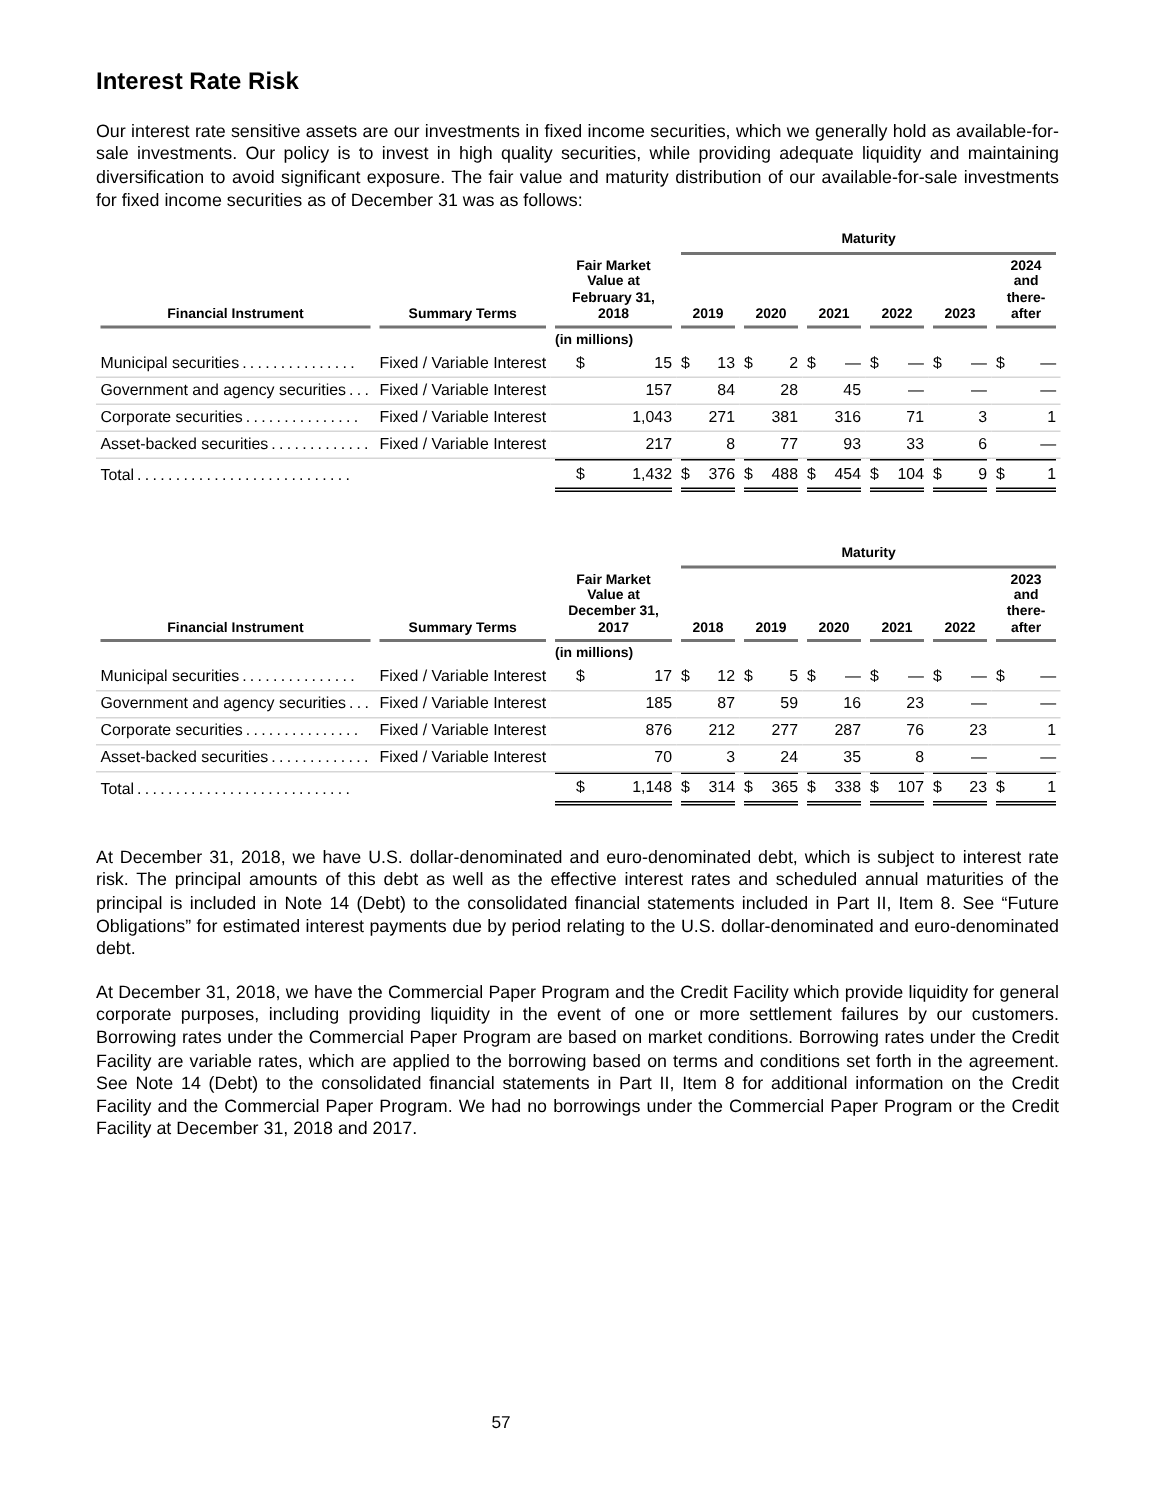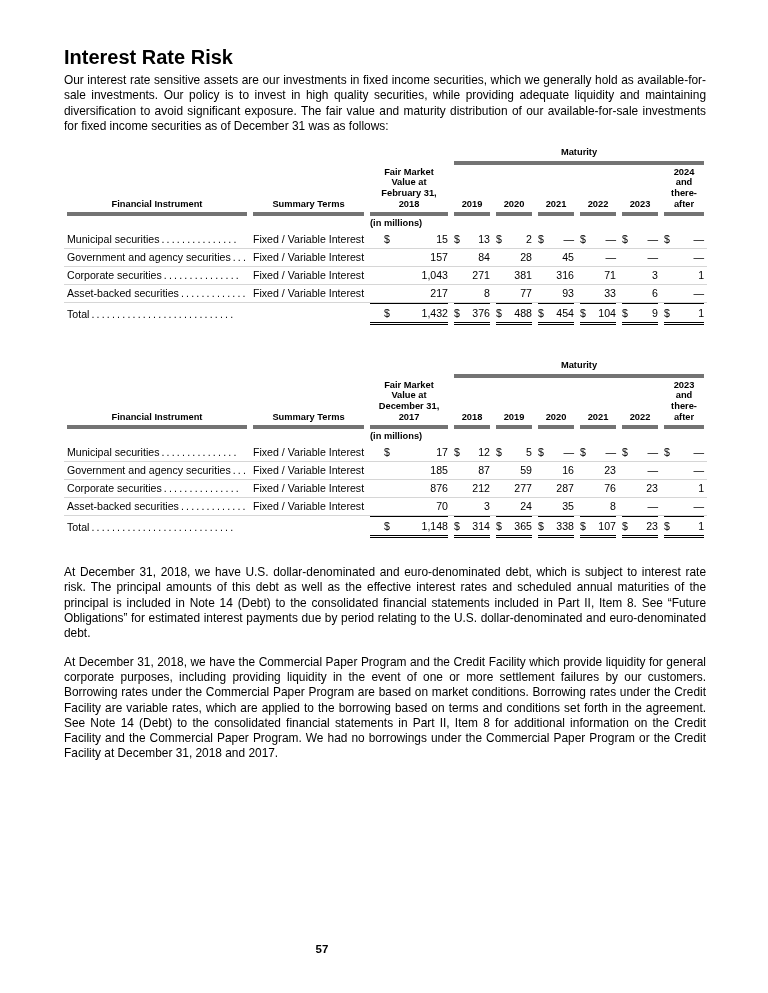--- a/index.html
+++ b/index.html
@@ -2,53 +2,53 @@
 <html><head>
 <meta charset="utf-8">
 <style>
   * { margin:0; padding:0; box-sizing:border-box; }
   html, body { background:#ffffff; }
   body {
     width:768px; height:993px; position:relative;
     font-family:"Liberation Sans", sans-serif; color:#000;
   }
   .page { padding:46px 62px 0 64px; }
-  h1.section-heading { font-size:20px; font-weight:bold; margin-bottom:4px; }
+  h1.section-heading { font-size:16px; font-weight:bold; margin-bottom:16px; }
   p.body-text {
     font-size:11.9px; line-height:15.3px; text-align:justify;
     margin-bottom:13px;
   }
   .table-block { margin-top:8px; margin-bottom:26px; }
   .table-block.second { margin-top:34px; }
 
   table.fin-table { border-collapse:collapse; table-layout:fixed; width:643px; }
   table.fin-table td { padding:0 3px; font-size:10.6px; vertical-align:middle; }
 
   tr.maturity-row td, tr.header-row td { vertical-align:bottom; }
   .hdr-text {
     font-size:9.3px; font-weight:bold; text-align:center; line-height:10.6px;
-    border-bottom:4px solid #737373; padding-bottom:3px;
+    border-bottom:2px solid #737373; padding-bottom:3px;
   }
   .hdr-text .narrow { display:inline-block; max-width:62px; }
   .hdr-text .xnarrow { display:inline-block; max-width:34px; }
   tr.maturity-row td { padding-bottom:2px; }
 
   tr.units-row td { text-align:left; font-size:9.3px; font-weight:bold; padding-top:2px; padding-bottom:2px; }
 
   tr.data-row td { height:18px; border-bottom:1px solid #d6d6d6; }
   td.lbl { white-space:nowrap; overflow:hidden; }
   .leader { letter-spacing:2.2px; margin-left:2px; }
   td.terms { white-space:nowrap; }
   .money { display:flex; justify-content:space-between; align-items:baseline; }
   td.fmv .money { padding-left:14px; }
 
   tr.total-row td { height:24px; vertical-align:middle; }
   .total-wrap { border-top:1px solid #000; border-bottom:3px double #000; padding:3px 0; }
 
-  .page-number { position:absolute; bottom:38px; left:0; width:644px; text-align:center; font-size:11.5px;font-weight:bold; }
+  .page-number { position:absolute; bottom:38px; left:12px; width:644px; text-align:center; font-size:11.5px; }
 </style>
 </head>
 <body>
 
 <div class="page">
 
   <h1 class="section-heading">Interest Rate Risk</h1>
 
   <p class="body-text">Our interest rate sensitive assets are our investments in fixed income securities, which we generally hold as available-for-sale investments.  Our policy is to invest in high quality securities, while providing adequate liquidity and maintaining diversification to avoid significant exposure.  The fair value and maturity distribution of our available-for-sale investments for fixed income securities as of December 31 was as follows:</p>
 

